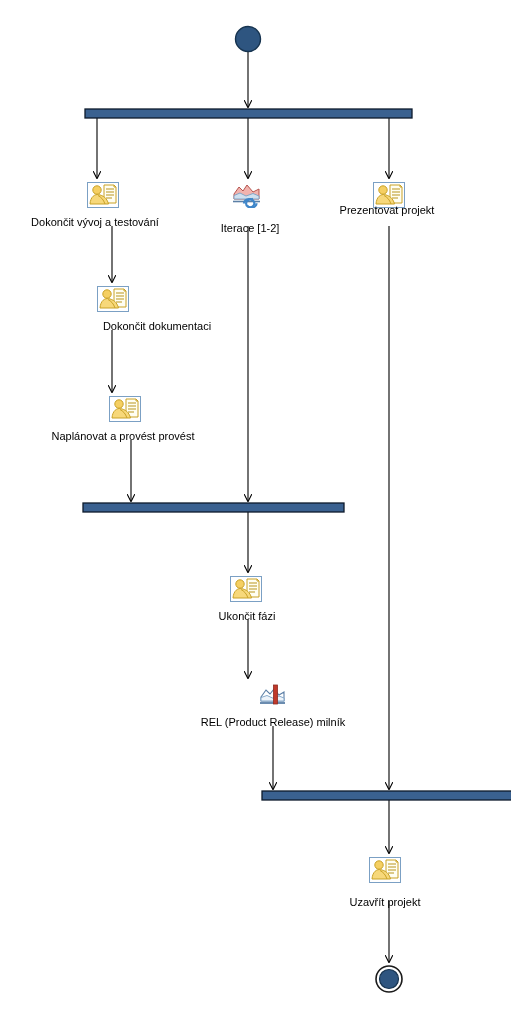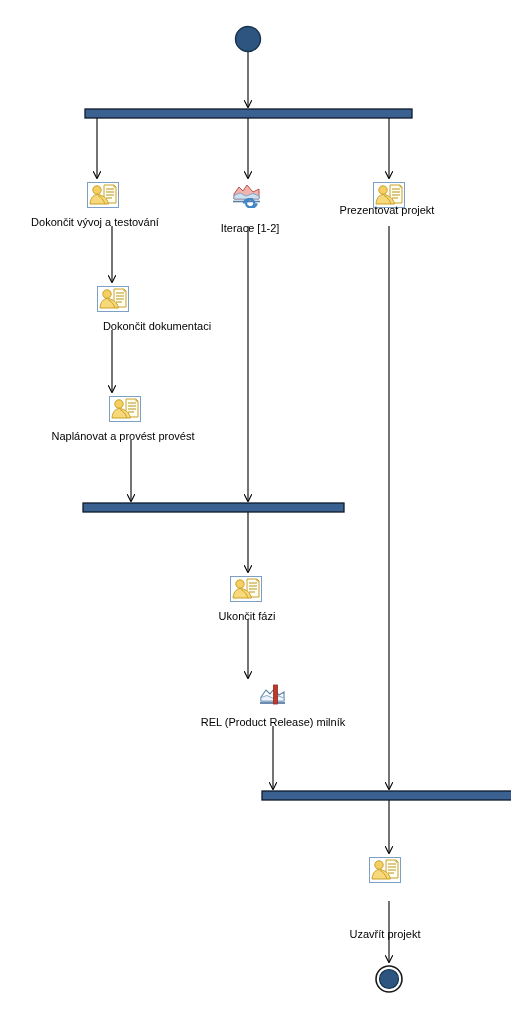--- a/index.html
+++ b/index.html
@@ -147,15 +147,15 @@
   <div class="node-label" style="left:387px; top:204px;">Prezentovat projekt</div>
 
   <div class="node-label" style="left:113px; top:320px;margin-left:44px;">Dokončit dokumentaci</div>
 
   <div class="node-label" style="left:123px; top:430px;">Naplánovat a provést provést</div>
 
   <div class="node-label" style="left:247px; top:610px;">Ukončit fázi</div>
 
   <div class="node-label" style="left:273px; top:716px;">REL (Product Release) milník</div>
 
-  <div class="node-label" style="left:385px; top:896px;margin-top:32px;">Uzavřít projekt</div>
+  <div class="node-label" style="left:385px; top:896px;">Uzavřít projekt</div>
 
 </div>
 
 </body></html>

